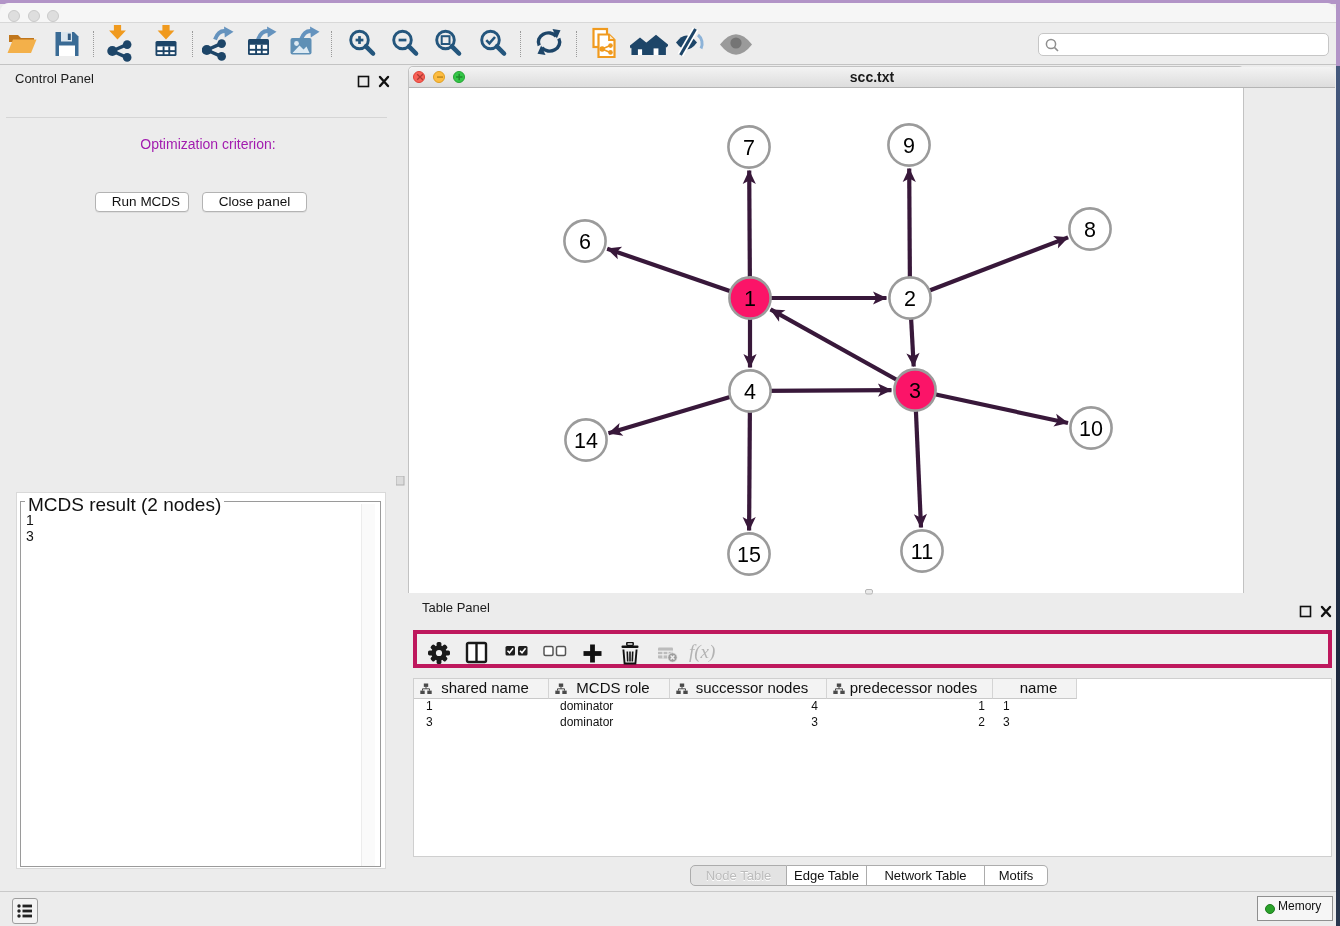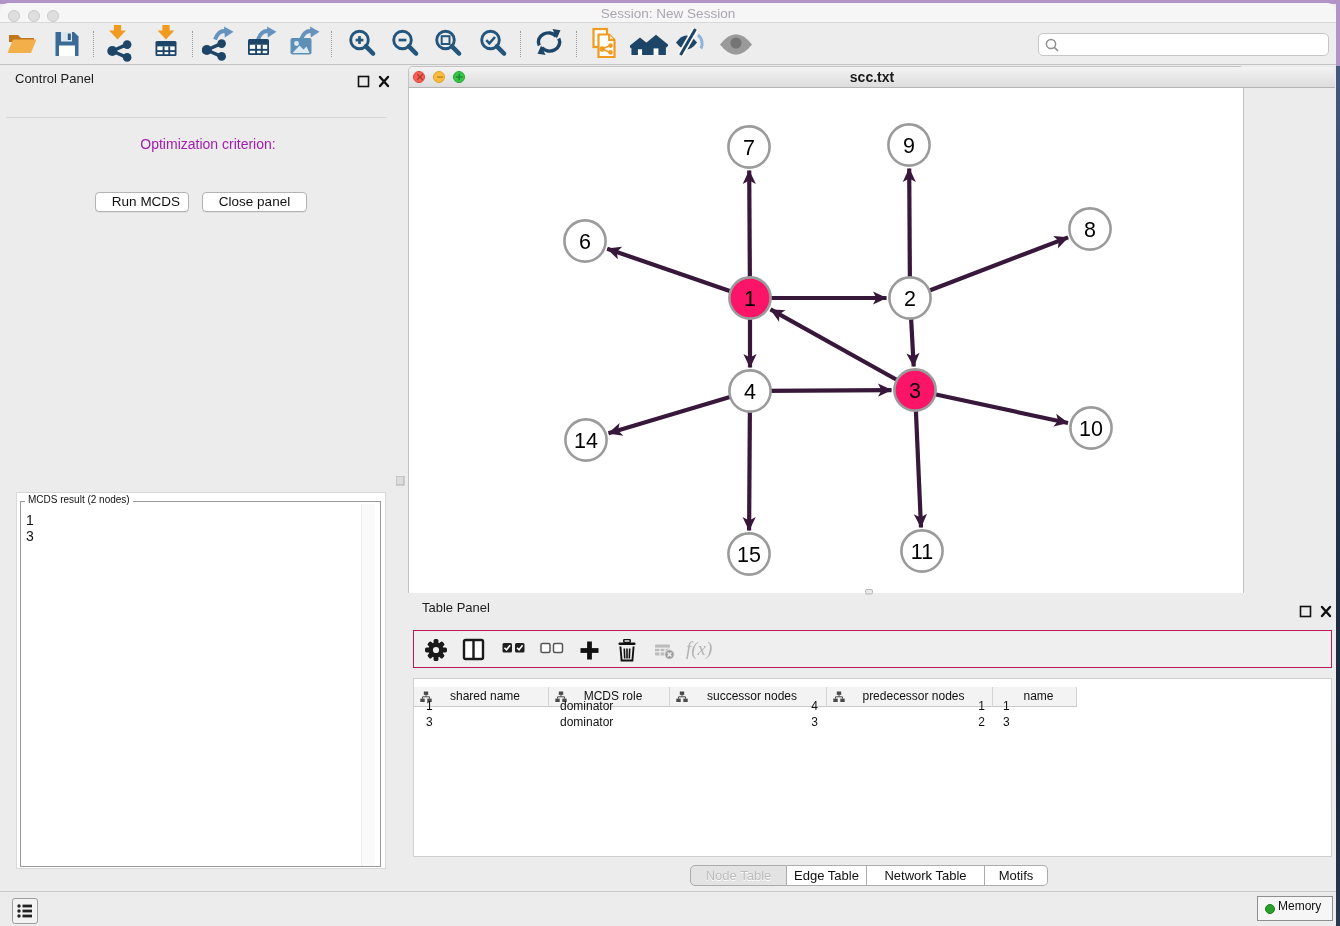--- a/index.html
+++ b/index.html
@@ -30,51 +30,50 @@
 .seg span:first-child { border-left:1px solid #acacac; border-radius:5px 0 0 5px; }
 .seg span:last-child { border-radius:0 5px 5px 0; }
 .seg span.sel { background:#e3e3e3; color:#bcbcbc; text-shadow:0 1px 0 #fff; }
 
 #optlabel { left:8px; top:70px; width:400px; text-align:center; font-size:14px; color:#a21caf; }
 #selectbox { left:44px; top:94px; width:311px; height:19px; background:#fff; border:1px solid #a9a9a9; border-radius:4px; font-size:14px; line-height:17px; padding-left:12px; color:#111; }
 .btn { position:absolute; background:#fff; border:1px solid #b3b3b3; border-radius:4px; font-size:13px; text-align:center; color:#111; box-shadow:0 1px 0 rgba(0,0,0,0.06); }
 
 #mcdsbox { left:16px; top:426px; width:370px; height:377px; background:#fff; border:1px solid #d9d9d9; }
 #mcds-field { position:absolute; left:3px; top:8px; width:361px; height:366px; border:1px solid #9a9a9a; }
-#mcds-legend { position:absolute; left:4px; top:-8px; background:#fff; padding:0 3px; font-size:10px; color:#111; }
+#mcds-legend { position:absolute; left:4px; top:-8px; background:#fff; padding:0 3px; font-size:19px; color:#111; }
 #mcds-scroll { position:absolute; right:5px; top:2px; width:14px; height:362px; background:#fafafa; border-left:1px solid #ececec; }
 
 #vdivider { left:393px; top:63px; width:15px; height:825px; background:#ececec; }
 
 #netwin { left:408px; top:63px; width:836px; height:527px; background:#fff; border:1px solid #c2c2c2; border-bottom:none; border-radius:5px 5px 0 0; }
 #net-titlebar { position:absolute; left:0; top:0; width:926px; height:21px; background:linear-gradient(180deg,#f3f3f3,#dddddd); border-bottom:1px solid #b5b5b5; border-radius:5px 5px 0 0; }
 .nl { position:absolute; top:4px; width:12px; height:12px; border-radius:50%; }
 #net-title { position:absolute; left:0; top:2px; width:926px; text-align:center; font-size:14px; font-weight:700; color:#1a1a1a; }
 
 #tpanel { left:408px; top:594px; width:928px; height:294px; background:#ececec; }
 #tp-title { left:14px; top:3px; font-size:13px; color:#1c1c1c; }
-#tp-toolbar { left:5px; top:33px; width:919px; height:38px; background:#efefef; border:1px solid #be185d; }
+#tp-toolbar { left:5px; top:33px; width:919px; height:38px; background:#efefef; border:4px solid #be185d; }
 #tgrid { left:5px; top:81px; width:919px; height:179px; background:#fff; border:1px solid #cfcfcf; }
-.th { position:absolute; top:8px; height:20px; background:#f3f3f3; border-right:1px solid #d4d4d4; border-bottom:1px solid #c9c9c9; font-size:12px; color:#111; text-align:center; line-height:18px; padding-left:8px; }
+.th { position:absolute; top:0; height:20px; background:#f3f3f3; border-right:1px solid #d4d4d4; border-bottom:1px solid #c9c9c9; font-size:15px; color:#111; text-align:center; line-height:18px; padding-left:8px; }
 .td { position:absolute; font-size:12px; color:#111; height:16px; line-height:16px; }
 
 #statusline { left:0; top:888px; width:1336px; height:1px; background:#c9c9c9; }
 #listbtn { left:12px; top:895px; width:26px; height:26px; background:#f3f3f3; border:1px solid #9e9e9e; border-radius:3px; }
 #membtn { position:absolute; left:1257px; top:893px; width:76px; height:25px; background:#f6f6f6; border:1px solid #8f8f8f; font-size:12px; color:#111; line-height:19px; text-align:left; padding-left:20px; }
 #memdot { position:absolute; left:7px; top:7px; width:10px; height:10px; border-radius:50%; background:#2aa22a; border:1px solid #1d7a1d; }
 </style>
 </head>
 <body>
 <div class="abs" id="desktop-top"></div>
 <div class="abs" id="appwin">
   <div class="abs" id="titlebar">
     <div class="tl" style="left:8px;"></div>
     <div class="tl" style="left:28px;"></div>
     <div class="tl" style="left:47px;"></div>
-    <div class="abs" id="title-text">Session: New Session</div>
   </div>
   <div class="abs" id="toolbar">
       <svg class="abs" style="left:6px;top:4px;" width="32" height="32" viewBox="0 0 32 32">
         <path d="M3,8 L12,8 L15,11 L28,11 L28,15 L3,15 z" fill="#c0761c"></path>
         <path d="M1.5,26 L7,12.5 L30.5,12.5 L25,26 z" fill="#f3b04a"></path>
       </svg>
 <svg class="abs" style="left:51px;top:4px;" width="32" height="32" viewBox="0 0 32 32">
         <path d="M4.5,5 h18.5 l4.5,4.5 V29 H4.5 z" fill="#3a6b95"></path>
         <rect x="10" y="5" width="11" height="9.5" fill="#dce6ee"></rect>
         <rect x="16.8" y="6.6" width="3" height="6.4" fill="#31597f"></rect>

